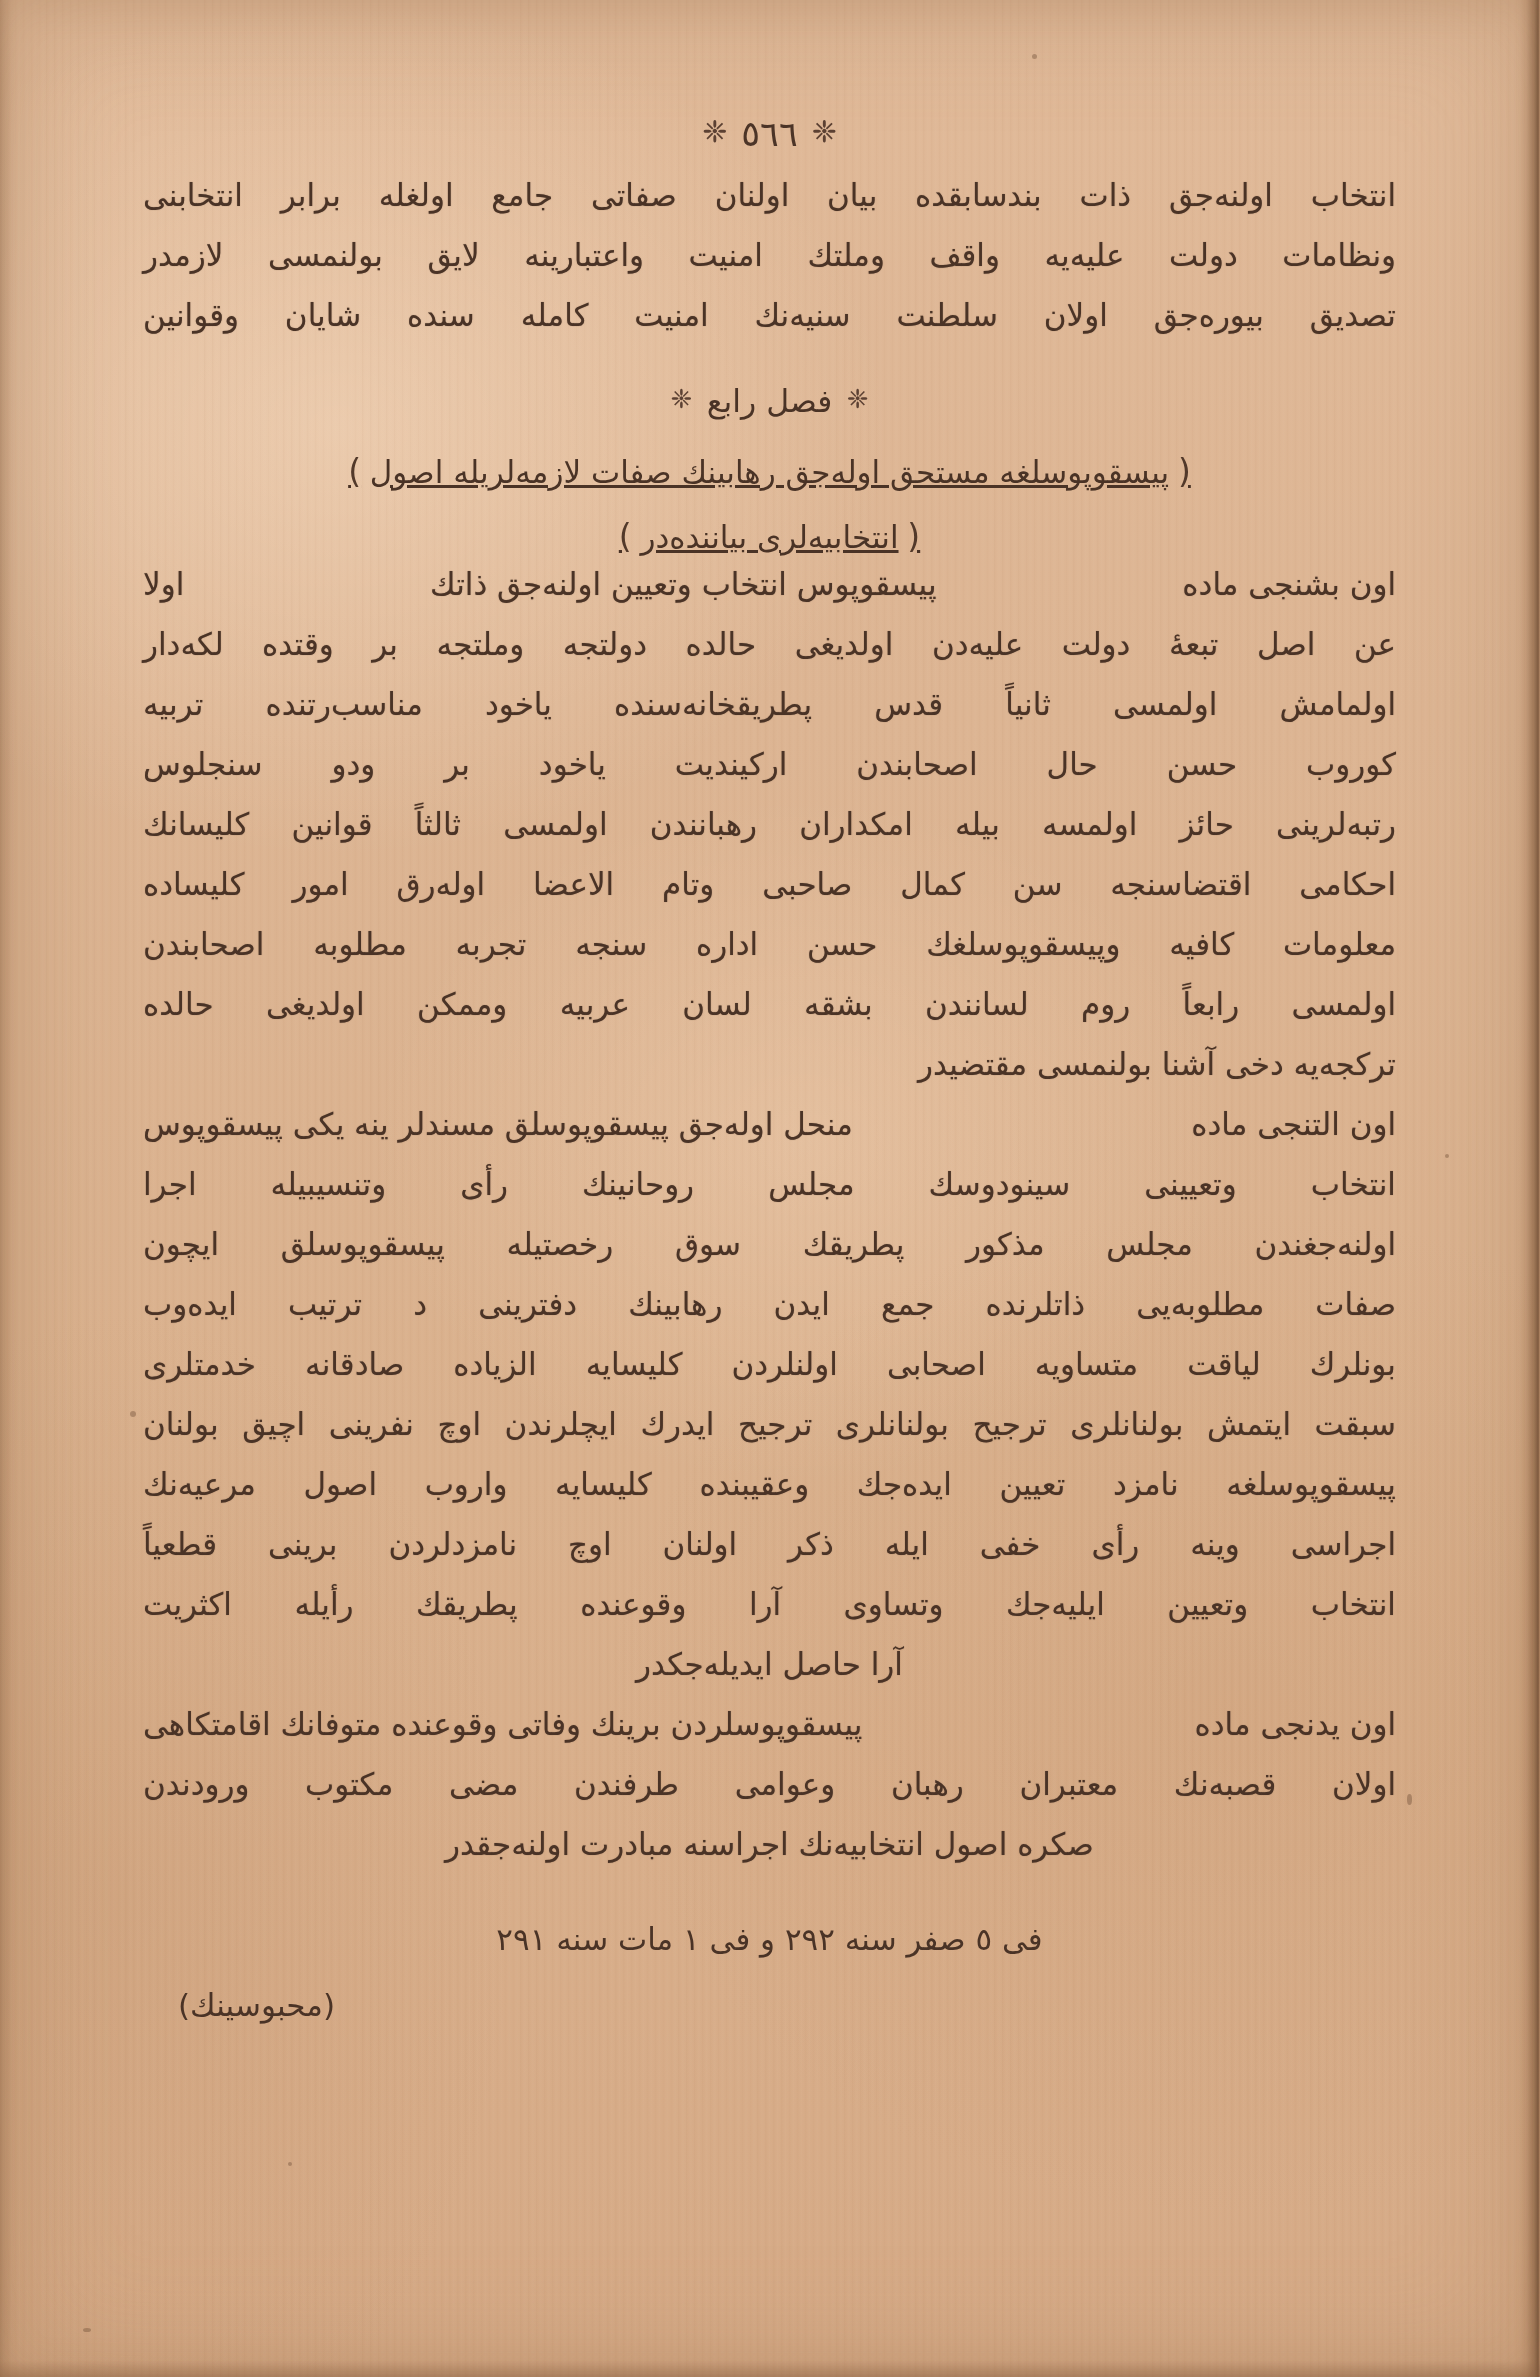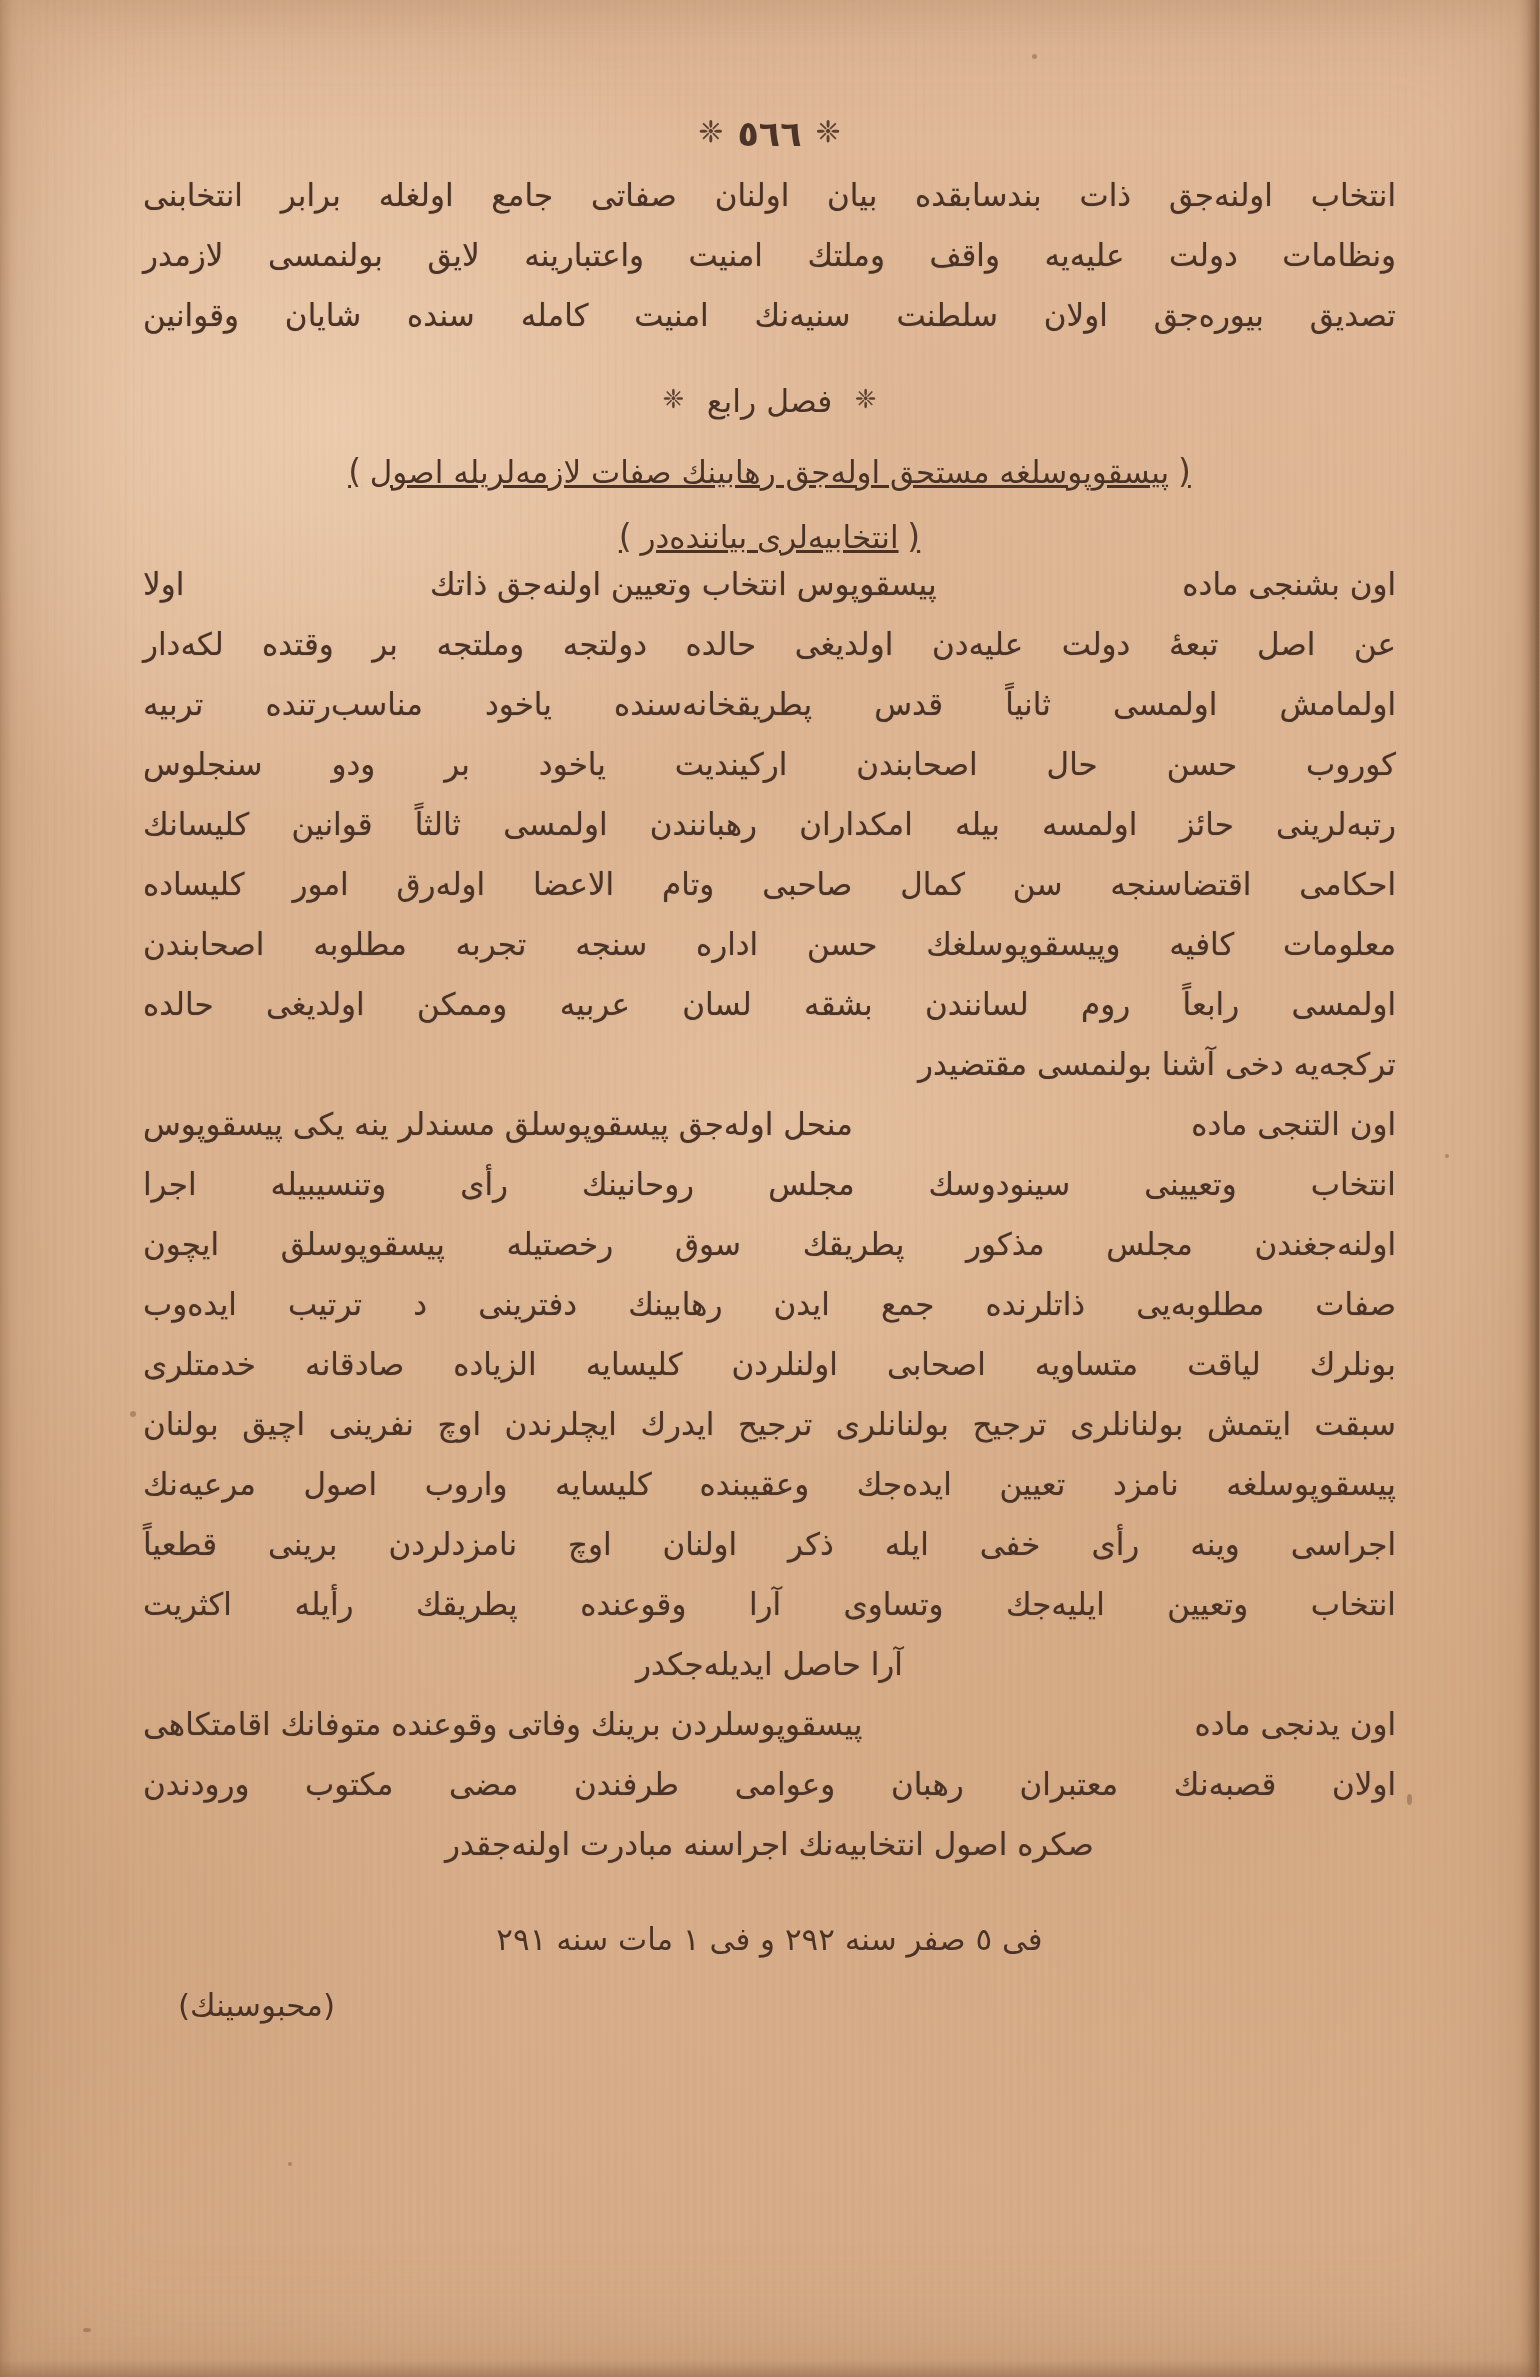--- a/index.html
+++ b/index.html
@@ -108,21 +108,21 @@
     text-align-last: center;
     margin: 0 0 19px 0;
     height: 56px;
     line-height: 56px;
     white-space: nowrap;
   }
   .folio-num {
     font-size: 35px;
     letter-spacing: 1.8px;
     color: #4c3528;
-    font-weight: 700;
+    font-weight: 400;
     vertical-align: middle;
   }
   .ornament {
     display: inline-block;
     vertical-align: middle;
     font-size: 30px;
     line-height: 1;
     color: #5c4133;
     margin: 0 14px;
     transform: translateY(-1.8px);
@@ -161,21 +161,21 @@
     text-align-last: center;
     height: 70px;
     line-height: 70px;
     margin: 5.3px 0 3.5px 0;
     white-space: nowrap;
   }
   .section-head .title {
     font-size: 31.5px;
     color: #4a3326;
     vertical-align: middle;
-    margin: 0 10px;
+    margin: 0 2px;
   }
   .section-head .ornament { font-size: 26px; margin: 0 12.3px; }
 
   
   .sub-head {
     text-align: center;
     text-align-last: center;
     height: 65px;
     line-height: 65px;
     font-size: 31px;

